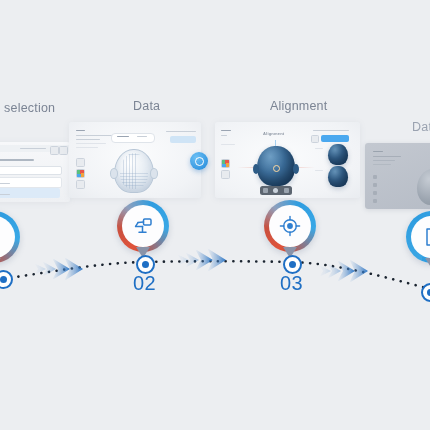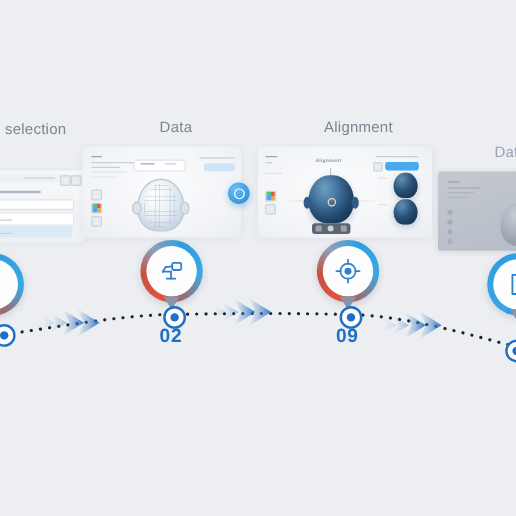--- a/index.html
+++ b/index.html
@@ -91,21 +91,21 @@
     width:0;height:0;border-left:7px solid transparent;border-right:7px solid transparent;
     border-top:11px solid #8a93a8;
   }
   .node-dot{
     position:absolute;width:15px;height:15px;border-radius:50%;
     background:#fff;border:2.2px solid #1f6fc4;
     display:flex;align-items:center;justify-content:center;
   }
   .node-dot:after{content:"";width:7px;height:7px;border-radius:50%;background:#1f6fc4;}
   .step-num{
-    position:absolute;font-size:16px;font-weight:700;color:#1f6fc4;
+    position:absolute;font-size:20px;font-weight:400;color:#1f6fc4;
     letter-spacing:.5px;white-space:nowrap;
   }
 </style>
 </head>
 <body>
 
 <div id="stage">
 
   <div class="panel soft" style="left:-42px;top:142px;width:112px;height:60px;">
     <div class="bar" style="left:0;top:3px;width:112px;height:7px;background:#eef1f4;"></div>
@@ -288,21 +288,21 @@
               <path d="M13 19 v3.6"></path>
             <path d="M3.4 13 h3.6"></path>
               <path d="M19 13 h3.6"></path>
           </g>
         </svg>
       </div>
       <div class="pin-tail"></div>
     </div>
   </div>
   <div class="node-dot" style="left:283px;top:255px;"></div>
-  <div class="step-num" style="left:280px;top:272px;">09</div>
+  <div class="step-num" style="left:280px;top:272px;">03</div>
 
   <div class="marker" style="left:406px;top:211px;">
     <div class="pin" style="background:conic-gradient(from 205deg,#3aa6e4 0deg,#2f9de0 120deg,#39a8e6 250deg,#2f9de0 360deg);">
       <div class="pin-inner">
         <svg width="24" height="24" viewBox="0 0 24 24">
           <g fill="none" stroke="#2f7fd0" stroke-width="1.5" stroke-linejoin="round">
             <path d="M7 4 h7 l4 4 v12 h-11 z"></path>
             <path d="M14 4 v4 h4"></path>
           </g>
         </svg>

